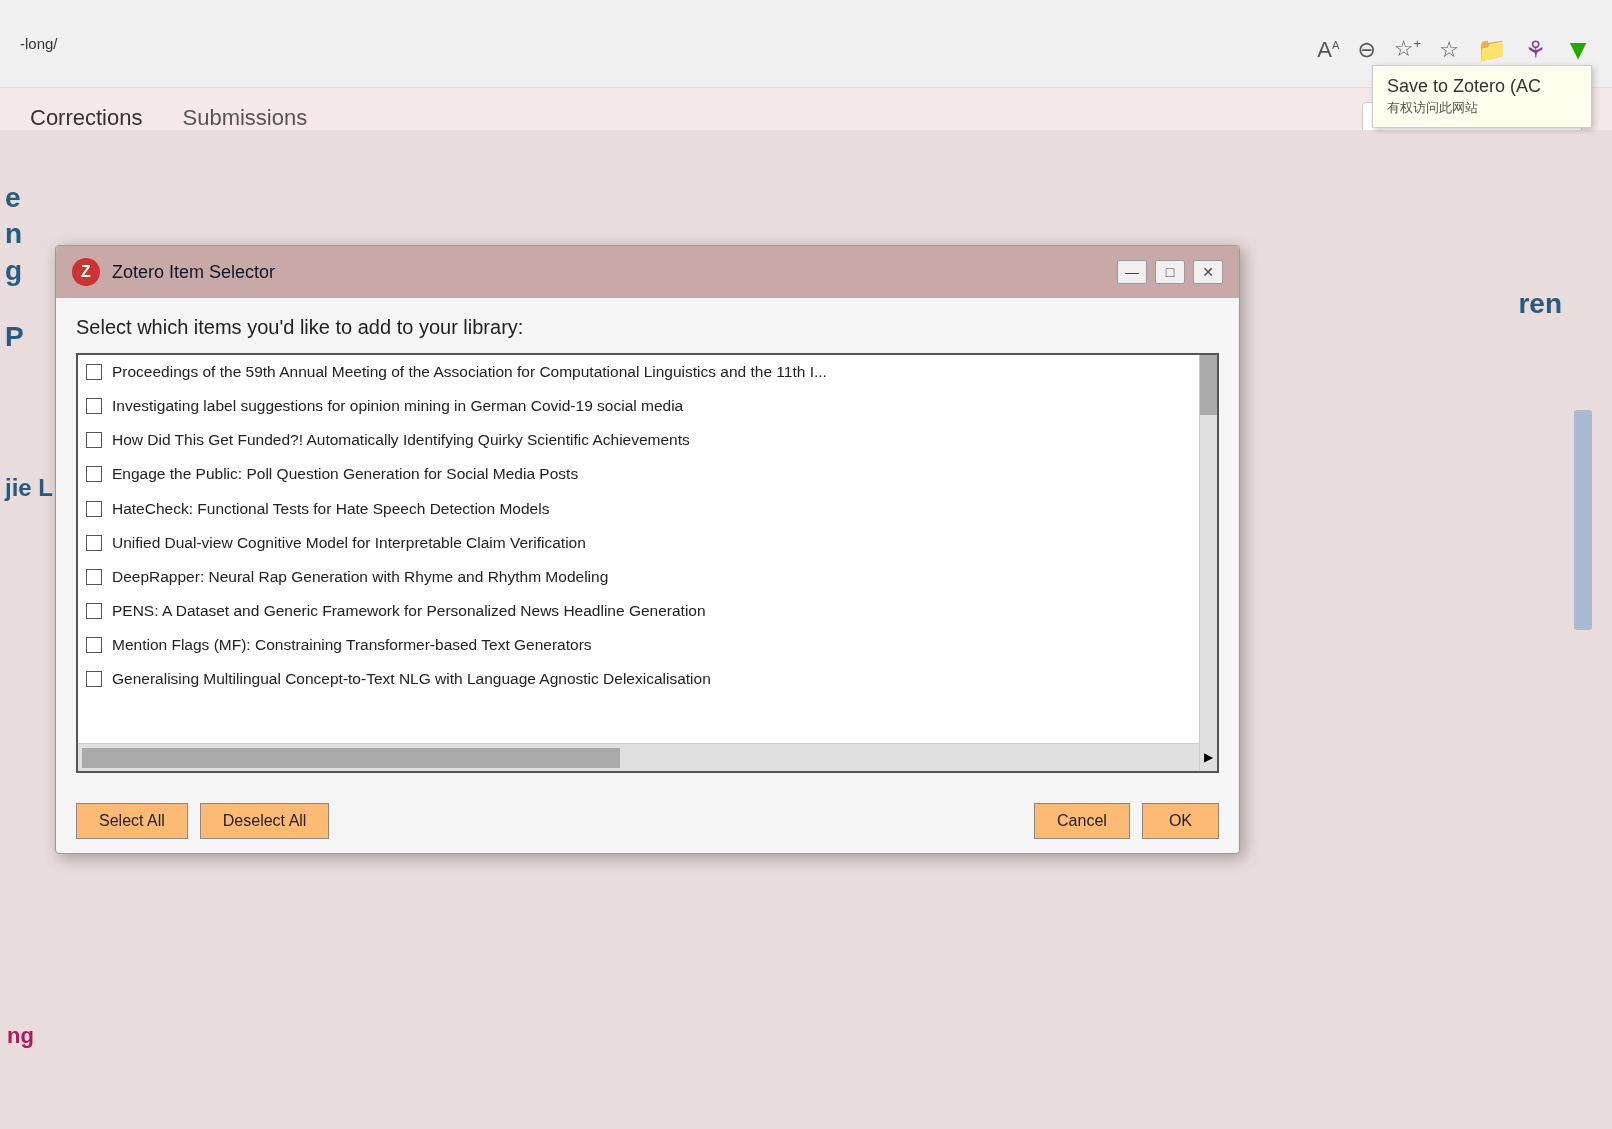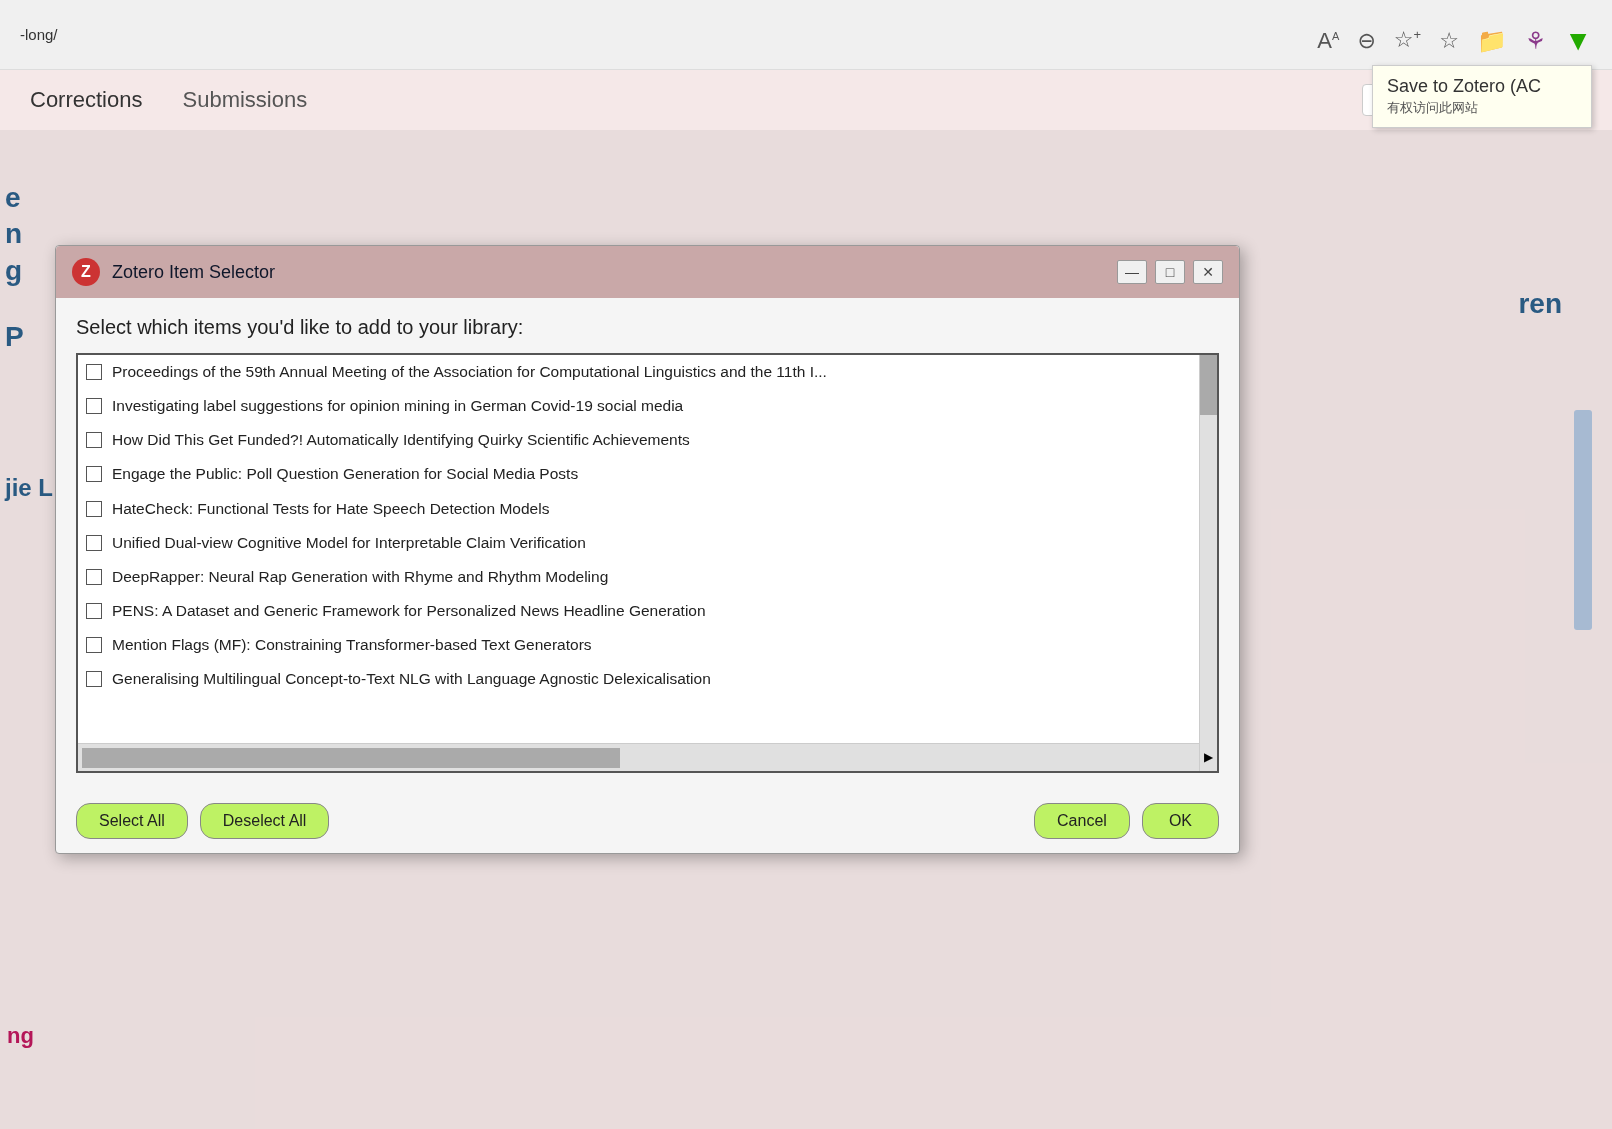--- a/index.html
+++ b/index.html
@@ -7,21 +7,21 @@
       width: 1612px;
       height: 1129px;
       background: #f5e8e8;
       font-family: -apple-system, BlinkMacSystemFont, 'Segoe UI', Arial, sans-serif;
       overflow: hidden;
       position: relative;
     }
 
     
     .browser-top {
-      height: 70px;
+      height: 88px;
       background: #f0f0f0;
       border-bottom: 1px solid #ddd;
       display: flex;
       align-items: center;
       padding: 0 20px;
       gap: 12px;
       position: relative;
     }
     .address-bar {
       flex: 1;
@@ -300,23 +300,23 @@
     .dialog-footer {
       padding: 14px 20px;
       display: flex;
       align-items: center;
       gap: 12px;
     }
     .footer-btn {
       padding: 8px 22px;
       font-size: 16px;
       border: 1px solid #888;
-      background: #bef264;
+      background: #fdba74;
       cursor: pointer;
-      border-radius: 14px;
+      border-radius: 0;
       color: #222;
     }
     .footer-btn.ok {
       padding: 8px 26px;
     }
     .footer-spacer { flex: 1; }
   </style>
 </head>
 <body>
 

